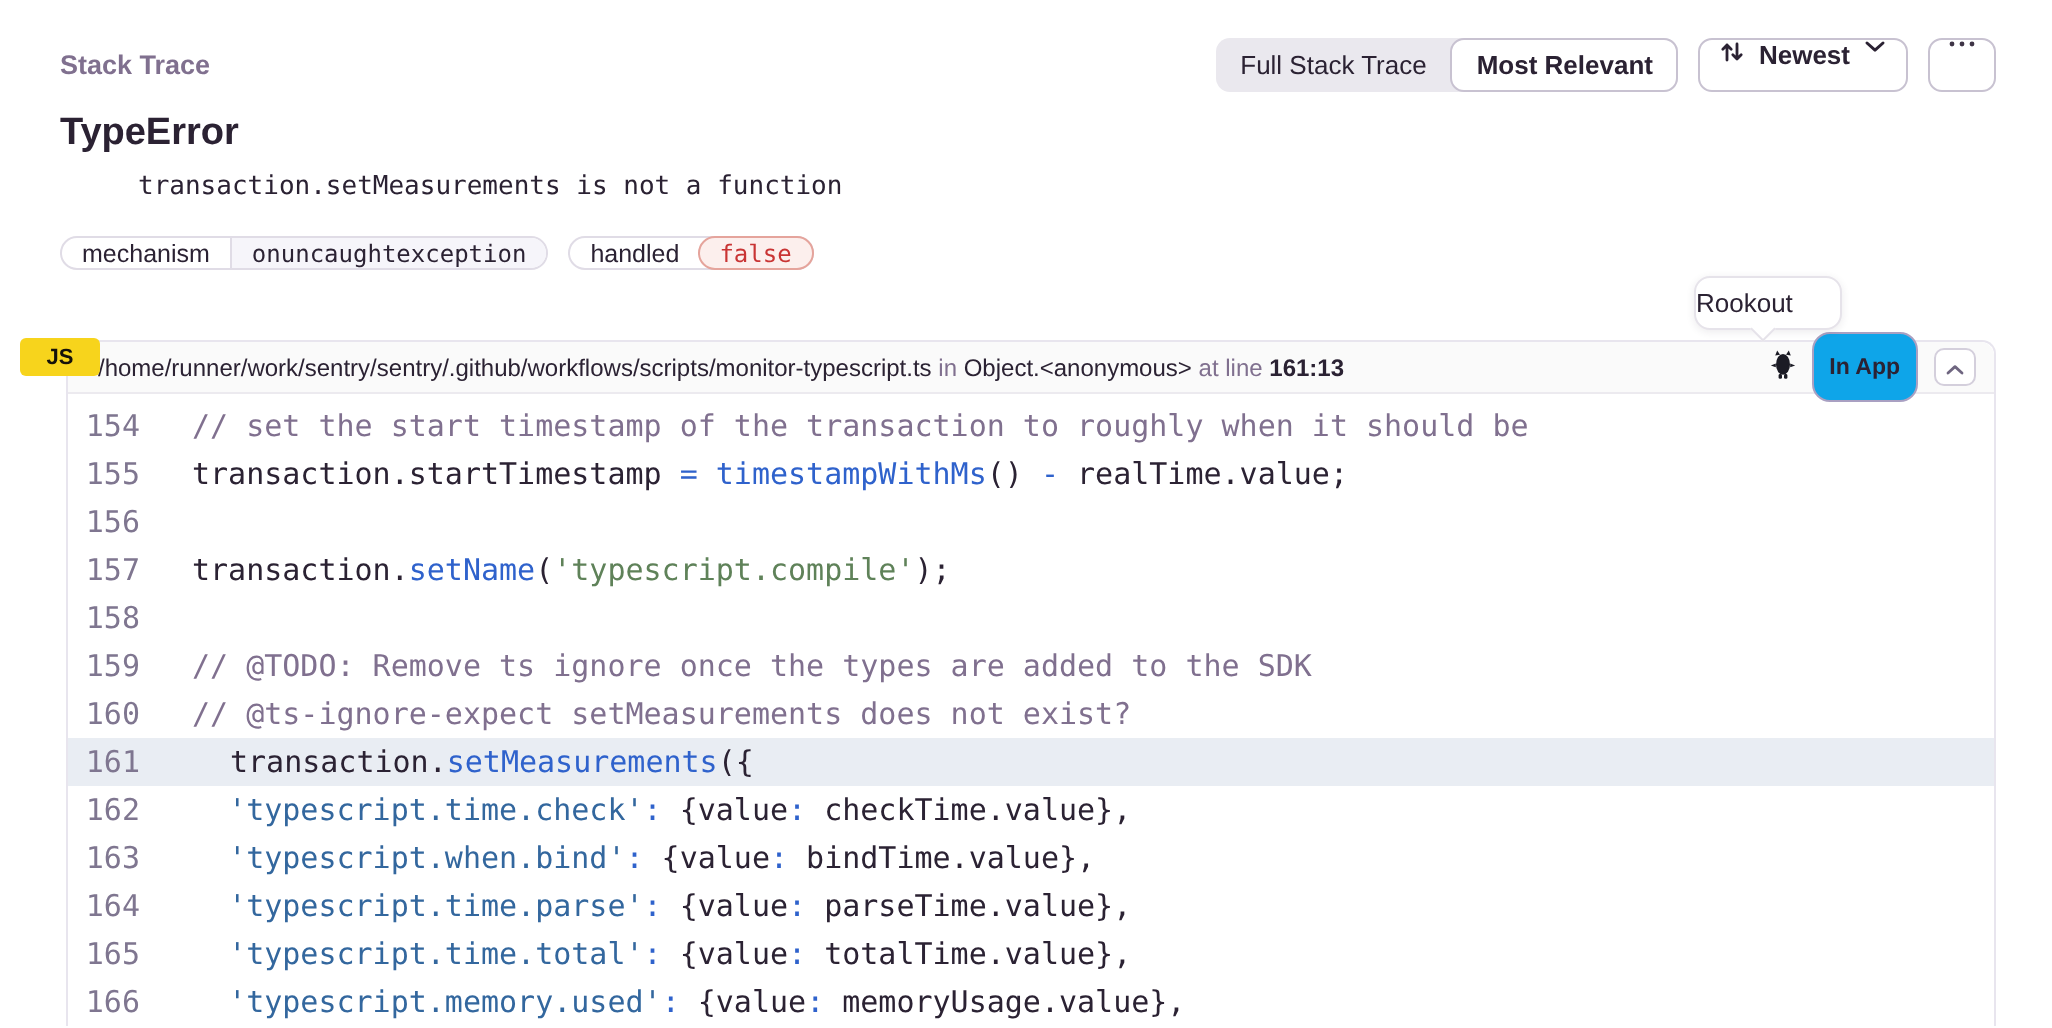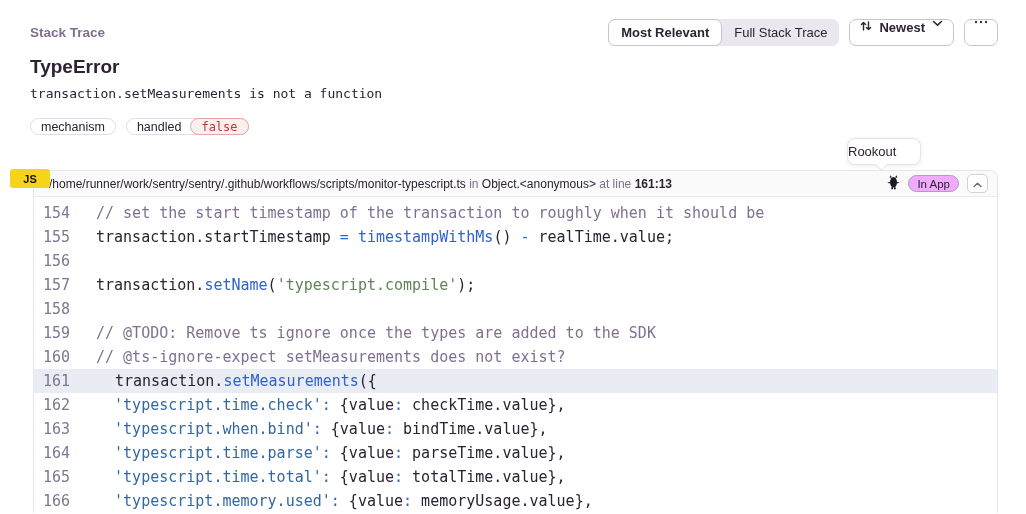--- a/index.html
+++ b/index.html
@@ -1,21 +1,21 @@
 <!DOCTYPE html>
 <html><head>
 <meta charset="utf-8">
 <style>
   * { box-sizing: border-box; margin: 0; padding: 0; }
   html,body { width:1026px; height:514px; }
   body {
     position: relative; overflow: hidden; background: #fff;
     font-family: "Liberation Sans", sans-serif; color: #2b2233;
   }
-  .mono { font-family: "DejaVu Sans Mono", monospace; }
+  .mono { font-family: "DejaVu Sans Mono", monospace; margin-left: 39px; }
 
   
   .section-title { position:absolute; left:30px; top:25px; font-size:13.5px; font-weight:700; color:#80708f; }
   .error-type { position:absolute; left:30px; top:56px; font-size:19px; font-weight:700; color:#2b2233; }
   .error-message { position:absolute; left:30px; top:86px; font-size:13px; color:#2b2233; }
 
   
   .toolbar { position:absolute; top:19px; right:28px; display:flex; gap:10px; height:27px; align-items:stretch; }
   .view-toggle { display:flex; background:#eae8ee; border-radius:7px; align-items:stretch; }
   .seg { border:0; background:transparent; font:13px "Liberation Sans",sans-serif; color:#2b2233;
@@ -50,22 +50,22 @@
 
   
   .frame { position:absolute; left:33px; top:170px; width:965px; border:1px solid #e8e5ee;
            border-bottom:0; border-radius:7px 7px 0 0; background:#fff; }
   .frame-header { height:26px; background:#fafafa; border-bottom:1px solid #eceaef; border-radius:7px 7px 0 0;
                   display:flex; align-items:center; padding:0 9px 0 15px; font-size:12px; cursor:pointer; }
   .frame-title { white-space:nowrap; overflow:hidden; }
   .dim { color:#80708f; }
   .line-ref { font-weight:700; }
   .frame-right { margin-left:auto; display:flex; align-items:center; gap:8px; }
-  .in-app { border:1px solid #a9a0c2; background:#f0abfc; color:#2b2233; border-radius:9px;
-            height:17px; display:flex; align-items:center; padding:0 8px; font-size:11.5px; }
+  .in-app { border:1px solid #a9a0c2; background:#0ea5e9; color:#2b2233; border-radius:9px;
+            height:35px; display:flex; align-items:center; padding:0 8px; font-size:11.5px;font-weight:bold; }
   .collapse-btn { width:21px; height:19px; background:#fff; border:1px solid #d4cfdc; border-radius:5px;
                   display:flex; align-items:center; justify-content:center; cursor:pointer; }
 
   
   .code-block { padding-top:4px; font-family:"DejaVu Sans Mono", monospace; font-size:15px; }
   .code-row { display:flex; height:24px; line-height:24px; white-space:pre; }
   .code-row.hl { background:#e9edf3;gap:19px; }
   .ln { flex:none; width:36px; text-align:right; color:#7f7690; }
   .code-text { padding-left:26px; }
   .tk-d { color:#2b2233; }
@@ -74,22 +74,22 @@
   .tk-k { color:#33679e; }
   .tk-s { color:#5f8259; }
 </style>
 </head>
 <body>
 
 <div class="section-title">Stack Trace</div>
 
 <div class="toolbar">
   <div class="view-toggle">
+      <button class="seg">Full Stack Trace</button>
       <button class="seg active">Most Relevant</button>
-      <button class="seg">Full Stack Trace</button>
     </div>
   <button class="btn">
     <span>
       <svg width="12" height="12" viewBox="0 0 12 12">
           <path d="M3.5 10V2.5M3.5 2.5L1.4 4.6M3.5 2.5l2.1 2.1" stroke="#2b2233" stroke-width="1.4" fill="none" stroke-linecap="round" stroke-linejoin="round"></path>
           <path d="M8.5 2v7.5M8.5 9.5l-2.1-2.1M8.5 9.5l2.1-2.1" stroke="#2b2233" stroke-width="1.4" fill="none" stroke-linecap="round" stroke-linejoin="round"></path>
         </svg>
     </span>
     <span>Newest</span>
     <span>
@@ -108,20 +108,21 @@
     </span>
   </button>
 </div>
 
 <div class="error-type">TypeError</div>
 <div class="error-message mono">transaction.setMeasurements is not a function</div>
 
 <div class="tags">
     <div class="tag">
       <span class="tag-key">mechanism</span>
+      <span class="tag-val">onuncaughtexception</span>
     </div>
     <div class="tag">
       <span class="tag-key">handled</span>
       <span class="tag-val error">false</span>
     </div>
   </div>
 
 <div class="tooltip">
   <span>Rookout</span>
   <span class="tooltip-arrow"></span>

